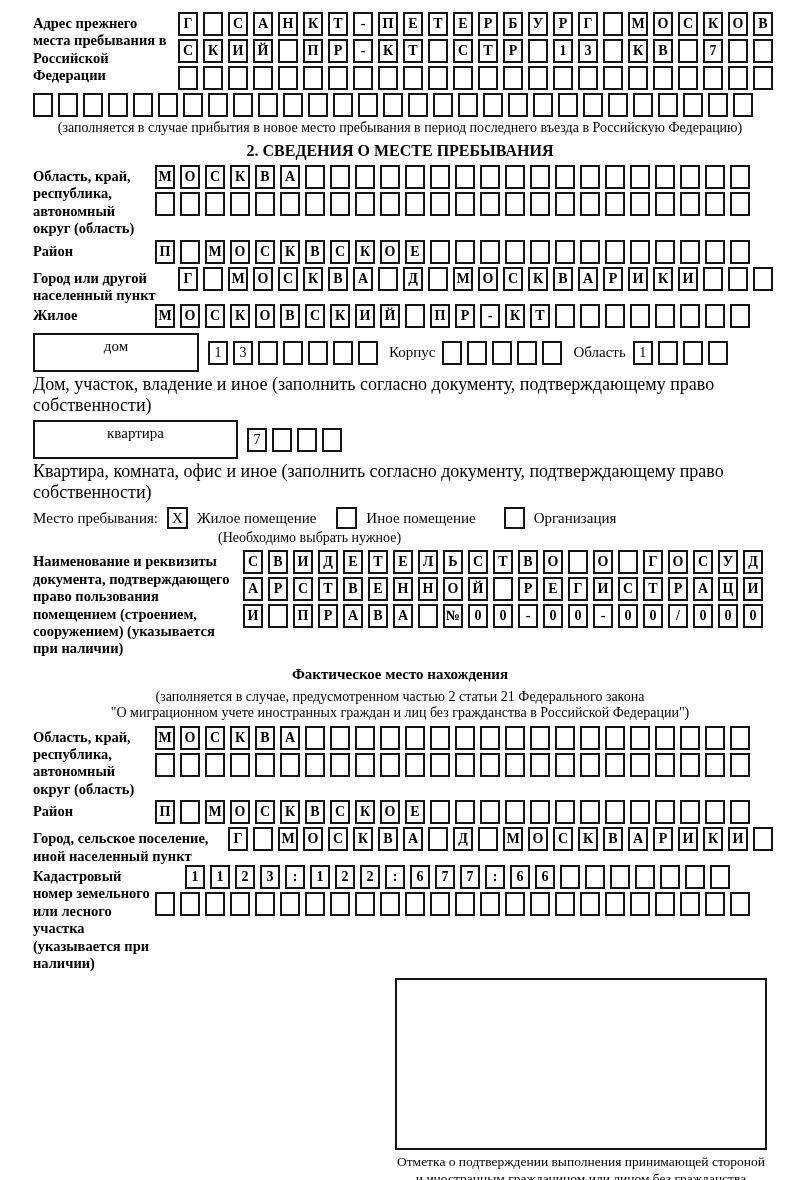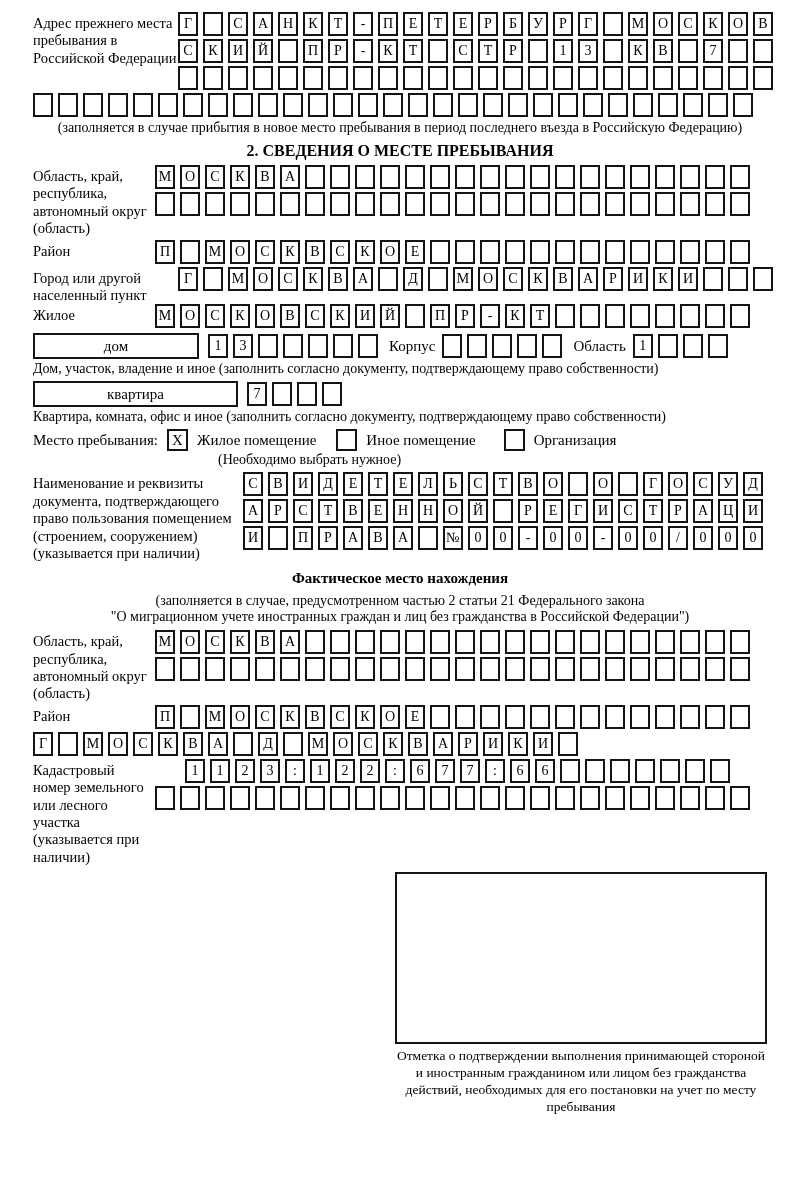--- a/index.html
+++ b/index.html
@@ -3,57 +3,57 @@
 <meta charset="utf-8">
 <style>
   html,body { margin:0; padding:0; background:#fff; }
   body {
     width:800px; height:1180px; overflow:hidden;
     font-family:"Liberation Serif", serif; color:#000;
   }
   .page { padding:12px 33px 0 33px; box-sizing:border-box; }
   .top-note { text-align:right; font-size:15px; margin-bottom:14px; }
 
-  .frow { display:flex; align-items:flex-start; }
+  .frow { display:flex; align-items:flex-start;font-weight:bold; }
   .flabel { font-size:14.5px; line-height:1.2; padding-top:3px; }
   .w145 { flex:0 0 145px; }
   .w122 { flex:0 0 122px; }
   .w195 { flex:0 0 195px; }
   .w210 { flex:0 0 210px; }
 
   .cellrow { white-space:nowrap; margin-bottom:3px; height:24px; }
   .cell {
     display:inline-block; box-sizing:border-box;
     width:20px; height:24px; border:2px solid #141414; margin-right:5px;
     font-size:14px; line-height:20px; text-align:center; vertical-align:top;
     background:#fff;
   }
   .note { font-size:14px; }
   .center { text-align:center; }
   .sec-title { text-align:center; font-size:16px; font-weight:bold; margin:6px 0 5px 0; }
   .sub-title { text-align:center; font-size:15px; font-weight:bold; margin:8px 0 6px 0; }
 
   .house-row, .apt-row { display:flex; align-items:center; margin:2px 0 2px 0; }
   .widebox {
-    box-sizing:border-box; border:2px solid #141414; height:26px;
+    box-sizing:border-box; border:2px solid #141414; height:39px;
     line-height:22px; text-align:center; font-size:15px; background:#fff;
   }
   .dom-box { width:166px; margin-right:9px; }
   .kv-box { width:205px; margin-right:9px; }
   .inline-lbl { font-size:15px; margin:0 7px 0 6px; }
 
   .stay-row { display:flex; align-items:center; margin-top:4px; font-size:15px; }
   .cb {
     display:inline-block; box-sizing:border-box; width:21px; height:22px;
     border:2px solid #141414; text-align:center; font-size:15px; line-height:18px;
     margin:0 9px 0 9px; background:#fff;
   }
   .stay-note { font-size:14px; margin:1px 0 4px 185px; }
 
-  .caption { font-size:14px; margin:1px 0 4px 0; }
+  .caption { font-size:18px; margin:1px 0 4px 0; }
 
   .mark-area { margin-left:362px; width:372px; margin-top:6px; }
   .mark-box { box-sizing:border-box; width:372px; height:172px; border:2px solid #141414; background:#fff; }
   .mark-caption { font-size:13.5px; line-height:1.25; text-align:center; margin-top:4px; }
 
   .cad-row1 { margin-left:30px; }
   .mb2 { margin-bottom:2px; }
 </style>
 </head>
 <body>
@@ -144,20 +144,21 @@
       <div class="cellrow"><span class="cell"></span><span class="cell"></span><span class="cell"></span><span class="cell"></span><span class="cell"></span><span class="cell"></span><span class="cell"></span><span class="cell"></span><span class="cell"></span><span class="cell"></span><span class="cell"></span><span class="cell"></span><span class="cell"></span><span class="cell"></span><span class="cell"></span><span class="cell"></span><span class="cell"></span><span class="cell"></span><span class="cell"></span><span class="cell"></span><span class="cell"></span><span class="cell"></span><span class="cell"></span><span class="cell"></span></div>
     </div>
   </div>
 
   <div class="frow">
     <div class="flabel w122">Район</div>
     <div class="cellrow"><span class="cell">П</span><span class="cell"></span><span class="cell">М</span><span class="cell">О</span><span class="cell">С</span><span class="cell">К</span><span class="cell">В</span><span class="cell">С</span><span class="cell">К</span><span class="cell">О</span><span class="cell">Е</span><span class="cell"></span><span class="cell"></span><span class="cell"></span><span class="cell"></span><span class="cell"></span><span class="cell"></span><span class="cell"></span><span class="cell"></span><span class="cell"></span><span class="cell"></span><span class="cell"></span><span class="cell"></span><span class="cell"></span></div>
   </div>
 
   <div class="frow">
+    <div class="flabel w195">Город, сельское поселение, иной населенный пункт</div>
     <div class="cellrow"><span class="cell">Г</span><span class="cell"></span><span class="cell">М</span><span class="cell">О</span><span class="cell">С</span><span class="cell">К</span><span class="cell">В</span><span class="cell">А</span><span class="cell"></span><span class="cell">Д</span><span class="cell"></span><span class="cell">М</span><span class="cell">О</span><span class="cell">С</span><span class="cell">К</span><span class="cell">В</span><span class="cell">А</span><span class="cell">Р</span><span class="cell">И</span><span class="cell">К</span><span class="cell">И</span><span class="cell"></span></div>
   </div>
 
   <div class="frow">
     <div class="flabel w122">Кадастровый номер земельного или лесного участка (указывается при наличии)</div>
     <div>
       <div class="cellrow cad-row1"><span class="cell">1</span><span class="cell">1</span><span class="cell">2</span><span class="cell">3</span><span class="cell">:</span><span class="cell">1</span><span class="cell">2</span><span class="cell">2</span><span class="cell">:</span><span class="cell">6</span><span class="cell">7</span><span class="cell">7</span><span class="cell">:</span><span class="cell">6</span><span class="cell">6</span><span class="cell"></span><span class="cell"></span><span class="cell"></span><span class="cell"></span><span class="cell"></span><span class="cell"></span><span class="cell"></span></div>
       <div class="cellrow"><span class="cell"></span><span class="cell"></span><span class="cell"></span><span class="cell"></span><span class="cell"></span><span class="cell"></span><span class="cell"></span><span class="cell"></span><span class="cell"></span><span class="cell"></span><span class="cell"></span><span class="cell"></span><span class="cell"></span><span class="cell"></span><span class="cell"></span><span class="cell"></span><span class="cell"></span><span class="cell"></span><span class="cell"></span><span class="cell"></span><span class="cell"></span><span class="cell"></span><span class="cell"></span><span class="cell"></span></div>
     </div>
   </div>

